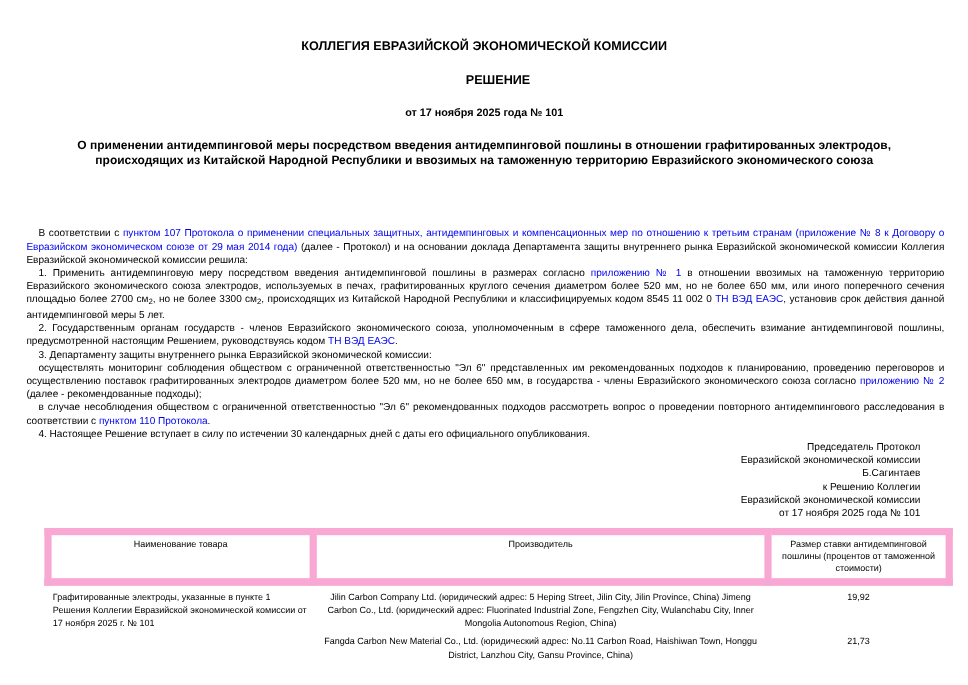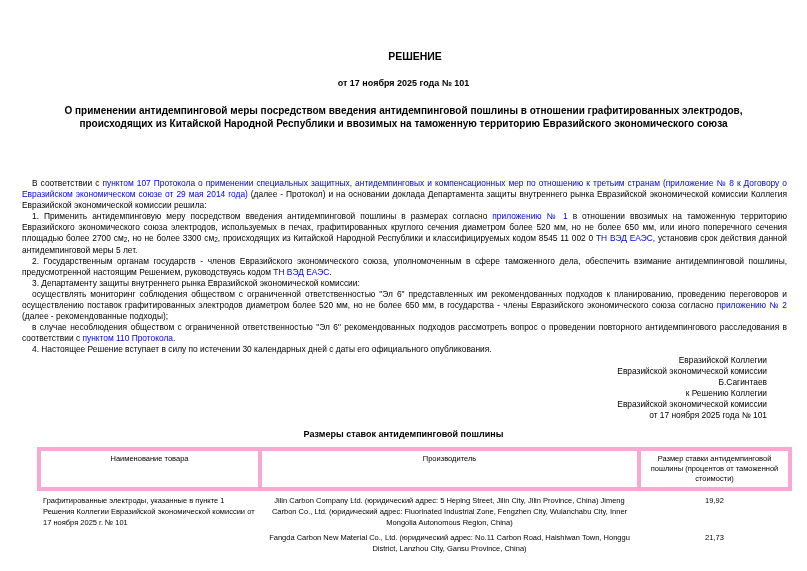--- a/index.html
+++ b/index.html
@@ -16,36 +16,37 @@
   .date-line{font-size:9px;font-weight:bold;line-height:11px;text-align:center;margin-top:16px;}
   .doc-title{font-size:10px;font-weight:bold;line-height:13px;text-align:center;margin:15px 36px 0 36px;}
   .body-text{margin:48px 20px 0 22px;font-size:8.4px;line-height:11px;text-align:justify;}
   .para{text-indent:10px;margin:0;}
   a.doc-link{color:#0000EE;text-decoration:none;cursor:pointer;}
   .supnum{font-size:6.5px;vertical-align:-1px;}
   .sig-block{margin:0 40px 0 0;font-size:8.4px;line-height:11px;text-align:right;}
   .annex-title{font-size:9px;font-weight:bold;line-height:11px;text-align:center;margin-top:8px;}
   table.rates{border-collapse:collapse;table-layout:fixed;width:751px;margin:7px 0 0 37px;font-size:7.5px;line-height:11px;}
   table.rates th{
-    border:4px solid #f9a8d4;font-weight:normal;vertical-align:top;text-align:center;
+    border:6px solid #f9a8d4;font-weight:normal;vertical-align:top;text-align:center;
     padding:3px 4px;height:33px;box-sizing:border-box;font-size:7.5px;line-height:10px;
   }
   table.rates td{border:none;vertical-align:top;padding:4px 4px 0 4px;}
   .col-product{width:221px;}
   .col-producer{width:379px;}
   .col-rate{width:151px;}
   td.cell-product{text-align:left;padding-left:3px;}
   td.cell-producer{text-align:center;}
   td.cell-rate{text-align:center;}
 </style>
 </head>
 <body>
 
 <div class="page">
 
+  <div class="org-line">КОЛЛЕГИЯ ЕВРАЗИЙСКОЙ ЭКОНОМИЧЕСКОЙ КОМИССИИ</div>
   <div class="decision-type">РЕШЕНИЕ</div>
   <div class="date-line">от 17 ноября 2025 года № 101</div>
   <div class="doc-title">О применении антидемпинговой меры посредством введения антидемпинговой пошлины в отношении графитированных электродов, происходящих из Китайской Народной Республики и ввозимых на таможенную территорию Евразийского экономического союза</div>
 
   <div class="body-text">
     <p class="para"><span>В соответствии с </span><a class="doc-link">пунктом 107 Протокола о применении специальных защитных, антидемпинговых и компенсационных мер по отношению к третьим странам (приложение № 8 к Договору о Евразийском экономическом союзе от 29 мая 2014 года)</a><span> (далее - Протокол) и на основании доклада Департамента защиты внутреннего рынка Евразийской экономической комиссии Коллегия Евразийской экономической комиссии решила:</span></p>
 
     <p class="para"><span>1. Применить антидемпинговую меру посредством введения антидемпинговой пошлины в размерах согласно </span><a class="doc-link">приложению № 1</a><span> в отношении ввозимых на таможенную территорию Евразийского экономического союза электродов, используемых в печах, графитированных круглого сечения диаметром более 520 мм, но не более 650 мм, или иного поперечного сечения площадью более 2700 см</span><span class="supnum">2</span><span>, но не более 3300 см</span><span class="supnum">2</span><span>, происходящих из Китайской Народной Республики и классифицируемых кодом 8545 11 002 0 </span><a class="doc-link">ТН ВЭД ЕАЭС</a><span>, установив срок действия данной антидемпинговой меры 5 лет.</span></p>
 
     <p class="para"><span>2. Государственным органам государств - членов Евразийского экономического союза, уполномоченным в сфере таможенного дела, обеспечить взимание антидемпинговой пошлины, предусмотренной настоящим Решением, руководствуясь кодом </span><a class="doc-link">ТН ВЭД ЕАЭС</a><span>.</span></p>
@@ -53,29 +54,28 @@
     <p class="para"><span>3. Департаменту защиты внутреннего рынка Евразийской экономической комиссии:</span></p>
 
     <p class="para"><span>осуществлять мониторинг соблюдения обществом с ограниченной ответственностью "Эл 6" представленных им рекомендованных подходов к планированию, проведению переговоров и осуществлению поставок графитированных электродов диаметром более 520 мм, но не более 650 мм, в государства - члены Евразийского экономического союза согласно </span><a class="doc-link">приложению № 2</a><span> (далее - рекомендованные подходы);</span></p>
 
     <p class="para"><span>в случае несоблюдения обществом с ограниченной ответственностью "Эл 6" рекомендованных подходов рассмотреть вопрос о проведении повторного антидемпингового расследования в соответствии с </span><a class="doc-link">пунктом 110 Протокола</a><span>.</span></p>
 
     <p class="para"><span>4. Настоящее Решение вступает в силу по истечении 30 календарных дней с даты его официального опубликования.</span></p>
   </div>
 
   <div class="sig-block">
-    <div>Евразийской Коллегии</div>
+    <div>Председатель Протокол</div>
     <div>Евразийской экономической комиссии</div>
     <div>Б.Сагинтаев</div>
     <div>к Решению Коллегии</div>
     <div>Евразийской экономической комиссии</div>
     <div>от 17 ноября 2025 года № 101</div>
   </div>
 
-  <div class="annex-title">Размеры ставок антидемпинговой пошлины</div>
 
   <table class="rates">
     <colgroup>
       <col class="col-product">
       <col class="col-producer">
       <col class="col-rate">
     </colgroup>
     <thead>
       <tr>
         <th>Наименование товара</th>

